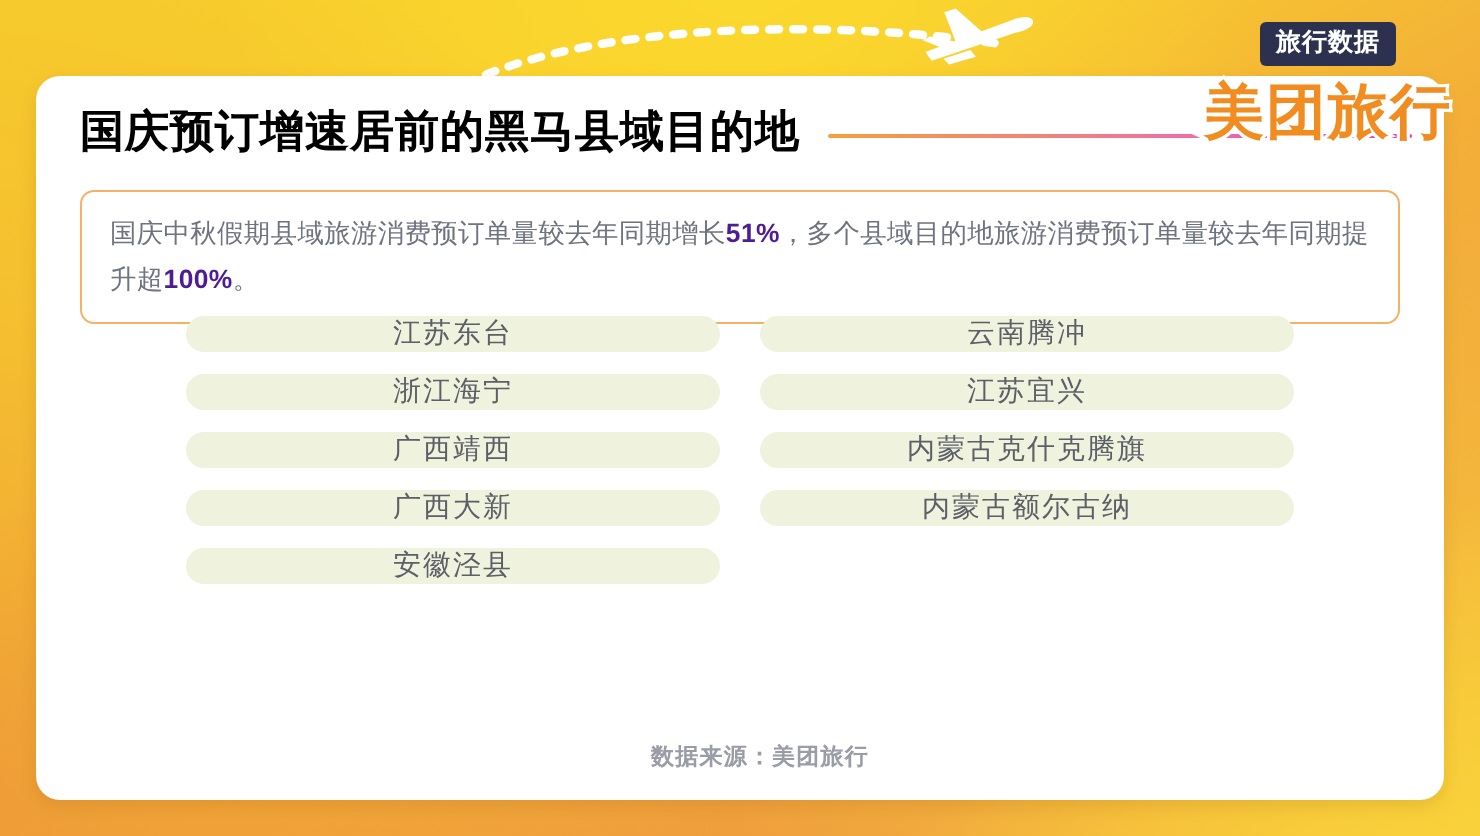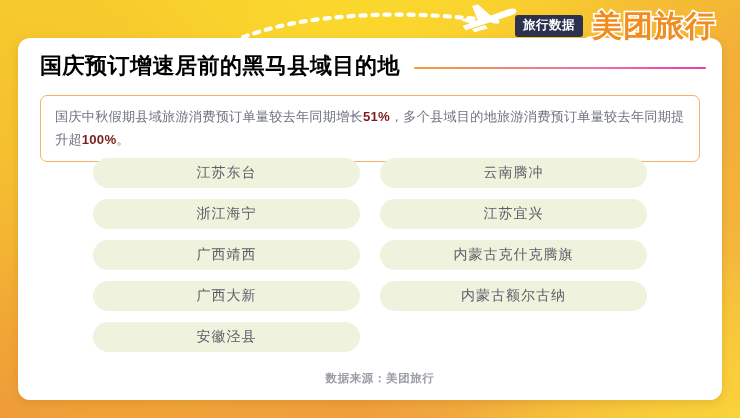--- a/index.html
+++ b/index.html
@@ -37,25 +37,26 @@
     position: absolute;
     left: 0; top: 0;
     width: 740px;
     height: 60px;
   }
 
   
   .header-right {
     position: absolute;
     top: 11px;
-    right: 24px;
+    right: 14px;
     display: flex;
     align-items: center;
     gap: 9px;
     z-index: 6;
+    flex-direction: column;
   }
   .data-badge {
     background: #2C3150;
     color: #ffffff;
     font-size: 12.5px;
     font-weight: bold;
     letter-spacing: 0.5px;
     padding: 4px 8px 5px 8px;
     border-radius: 3px;
     line-height: 1;
@@ -124,37 +125,37 @@
     padding: 9px 14px 10px 14px;
     box-sizing: border-box;
   }
   .desc-text {
     font-size: 13.2px;
     line-height: 1.75;
     color: #6F7380;
     letter-spacing: 0.2px;
   }
   .desc-text b {
-    color: #7f1d1d;
+    color: #4c1d95;
     font-weight: bold;
   }
 
   
   .pill-grid {
     position: absolute;
     left: 75px;
     right: 75px;
     top: 120px;
     display: grid;
     grid-template-columns: 1fr 1fr;
     column-gap: 20px;
     row-gap: 11px;
   }
   .pill {
-    height: 30px;
+    height: 18px;
     border-radius: 15px;
     background: #EFF2DC;
     display: flex;
     align-items: center;
     justify-content: center;
     font-size: 14px;
     color: #5C5F68;
     letter-spacing: 1px;
     user-select: none;
   }

